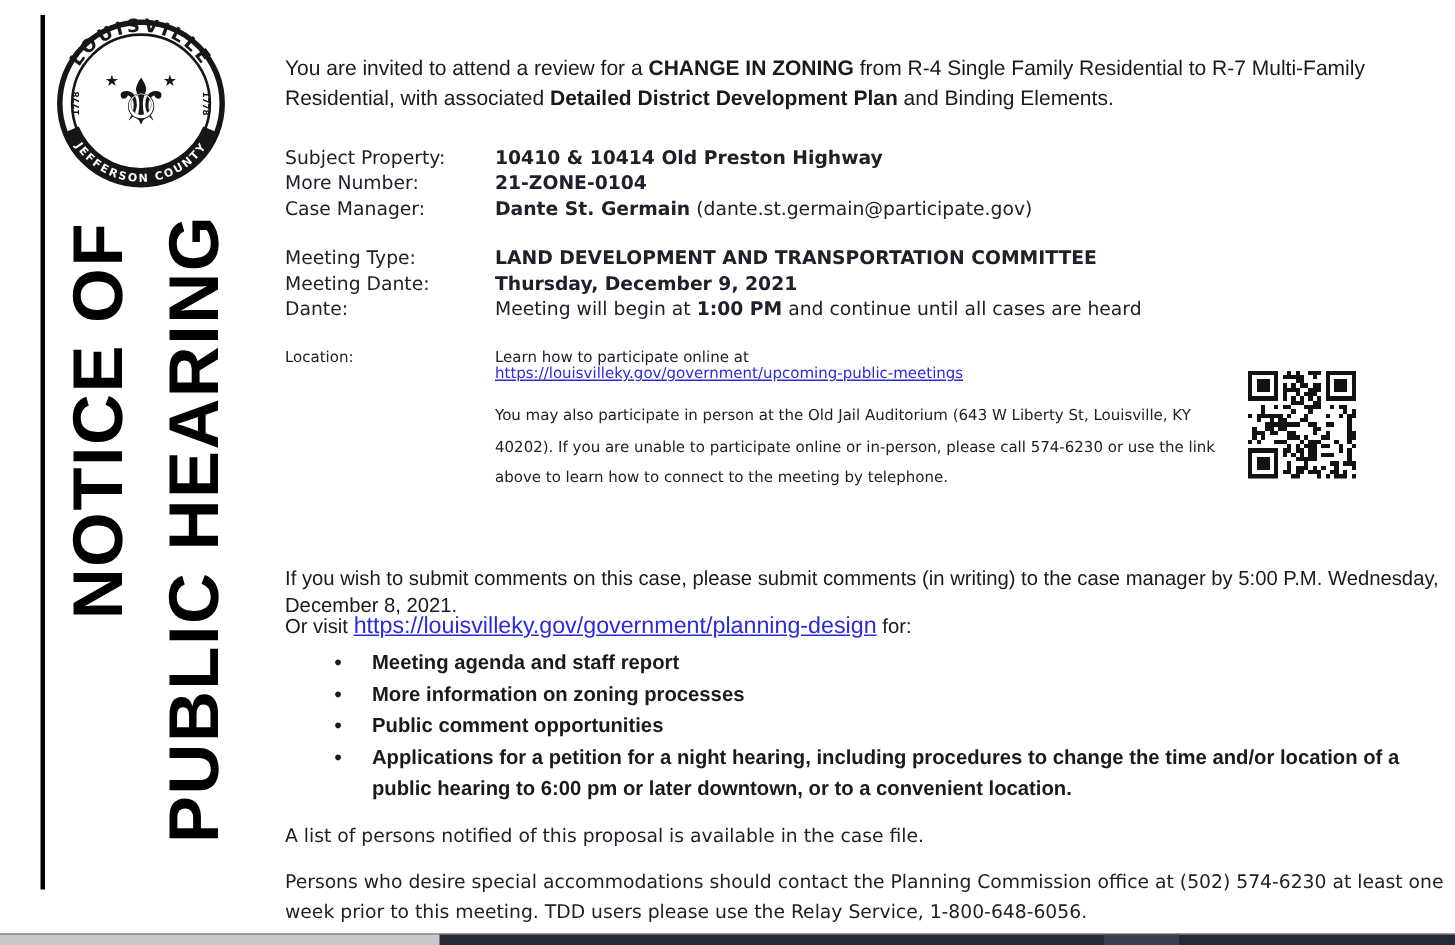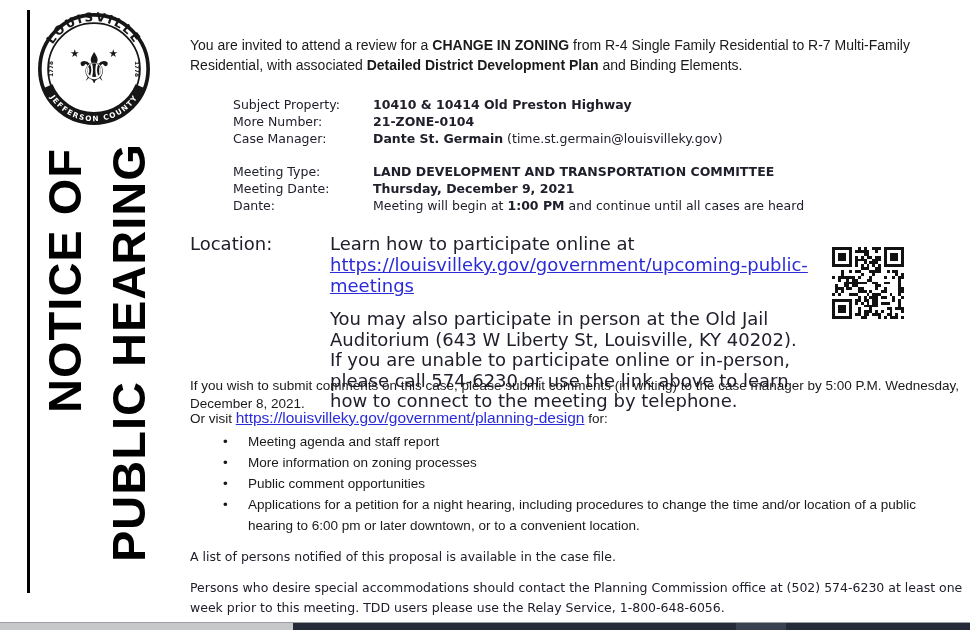--- a/index.html
+++ b/index.html
@@ -15,39 +15,39 @@
          text-align:right;font-weight:bold;font-size:47px;line-height:64px;
          letter-spacing:1px;color:#000;white-space:nowrap;}
 
   
   .intro{position:absolute;left:190px;top:22px;width:772px;font-size:14px;
          line-height:19.5px;color:#1a1a1a;}
 
   .dj{font-family:"DejaVu Sans",sans-serif;color:#20202c;}
   .details{position:absolute;left:190px;font-size:12.5px;}
   .d1{top:96px;} .d2{top:163px;}
-  .row{display:flex;line-height:17px;margin-left:43px;}
+  .row{display:flex;line-height:17px;}
   .lbl{width:140px;flex:none;}
 
-  .loc{position:absolute;left:190px;top:233px;font-size:18px;display:flex;}
+  .loc{position:absolute;left:190px;top:233px;font-size:10px;display:flex;}
   .loc-val{width:482px;}
   .loc-para{margin-top:13px;line-height:20.5px;}
 
   a.doc-link{color:#2b2bd8;text-decoration:underline;cursor:pointer;}
 
   .qr{position:absolute;left:832px;top:247px;width:72px;height:72px;background:#fff;}
   .qr svg{width:100%;height:100%;}
 
   .comments{position:absolute;left:190px;top:363px;width:782px;font-size:13.5px;
             line-height:18.5px;color:#1a1a1a;}
   .orvisit{position:absolute;left:190px;top:409px;font-size:13.5px;color:#1a1a1a;}
   .orvisit a{font-size:15.5px;}
 
   .bullets{position:absolute;left:190px;top:431px;width:760px;margin:0;padding:0;
-           list-style:none;font-size:13.5px;line-height:21px;color:#1a1a1a;}
+           list-style:none;font-size:13.5px;line-height:21px;color:#1a1a1a;font-weight:bold;}
   .bullets li{position:relative;padding-left:58px;}
   .bullets li::before{content:"\2022";position:absolute;left:33px;top:0;}
 
   .notified{position:absolute;left:190px;top:535px;font-size:12.5px;line-height:17px;}
   .accom{position:absolute;left:190px;top:565px;width:778px;font-size:12.5px;
          line-height:20.5px;}
 
   
   .bar{position:absolute;left:0;top:622px;width:970px;height:8px;background:#242a37;
        border-top:1px solid #9b9fa3;box-sizing:border-box;}
@@ -93,21 +93,21 @@
   <div class="row">
     <span class="lbl">Subject Property:</span>
     <span><b>10410 &amp; 10414 Old Preston Highway</b></span>
   </div>
   <div class="row">
     <span class="lbl">More Number:</span>
     <span><b>21-ZONE-0104</b></span>
   </div>
   <div class="row">
     <span class="lbl">Case Manager:</span>
-    <span><b>Dante St. Germain</b><span> (time.st.germain@louisvilleky.gov)</span></span>
+    <span><b>Dante St. Germain</b><span> (dante.st.germain@participate.gov)</span></span>
   </div>
 </div>
 
 <div class="details d2 dj">
   <div class="row">
     <span class="lbl">Meeting Type:</span>
     <span><b>LAND DEVELOPMENT AND TRANSPORTATION COMMITTEE</b></span>
   </div>
   <div class="row">
     <span class="lbl">Meeting Dante:</span>

